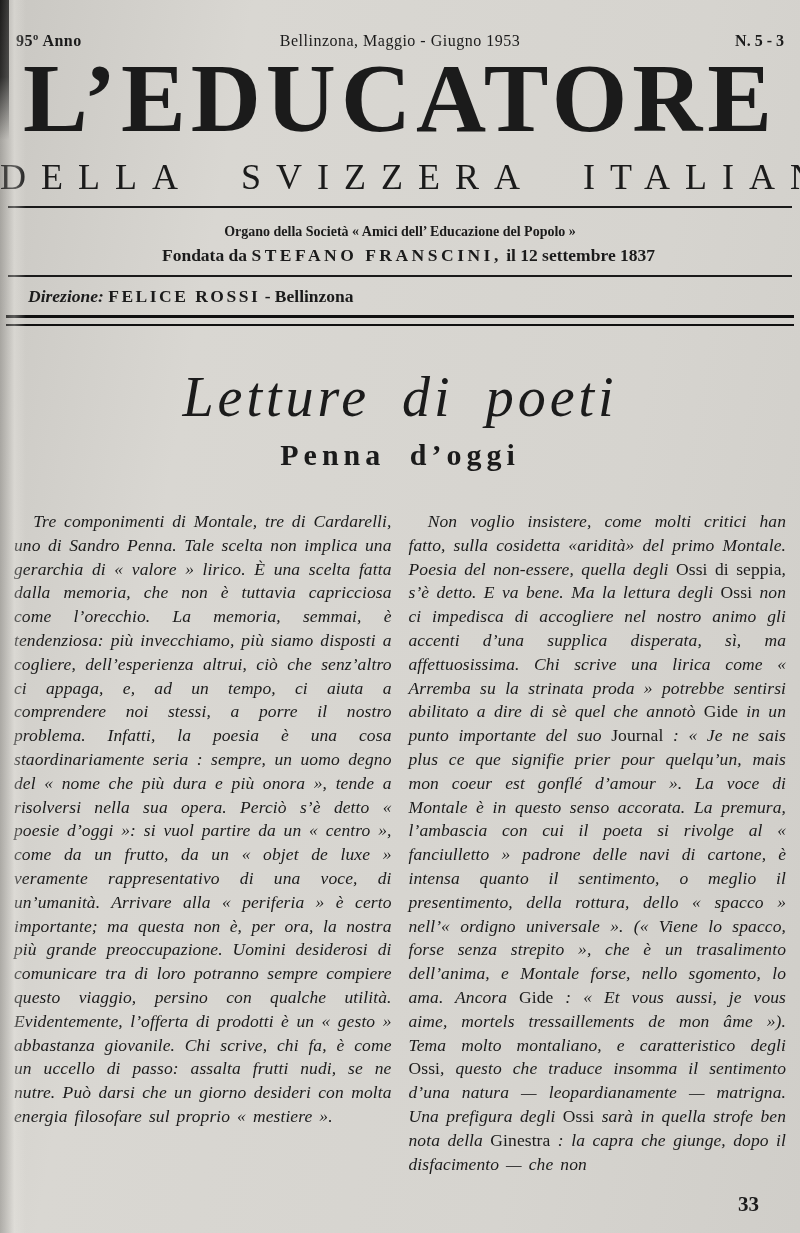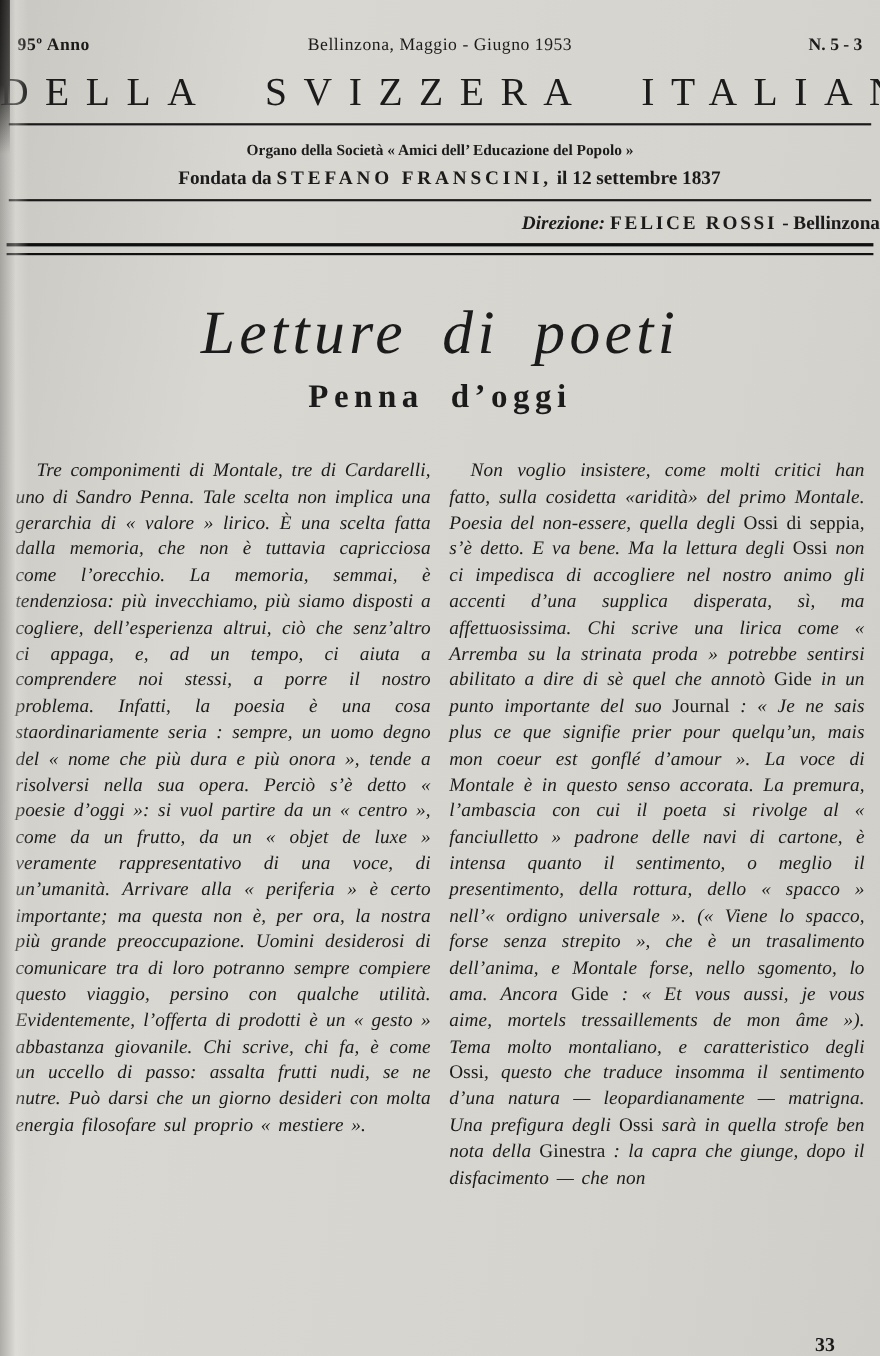--- a/index.html
+++ b/index.html
@@ -56,22 +56,22 @@
   .organ1 {
     margin-top: 13px; text-align: center;
     font-size: 14px; line-height: 22px; font-weight: bold;
   }
   .organ2 {
     margin-top: 2px; text-align: center;
     font-size: 17.5px; line-height: 20px; font-weight: bold; padding-left: 17px;
   }
   .organ2 .spread { letter-spacing: 3.5px; }
   .direzione {
-    margin-top: 9px; text-align: right;
-    font-size: 17.5px; line-height: 20px; font-weight: bold;
+    margin-top: 9px; text-align: left;
+    font-size: 17.5px; line-height: 20px; font-weight: bold; margin-left: 28px;
   }
   .direzione .lbl { font-style: italic; }
   .direzione .spread { letter-spacing: 2.5px; }
   .article-title {
     margin-top: 42px; text-align: center;
     font-style: italic; font-size: 56px; line-height: 58px;
     letter-spacing: 4px; word-spacing: 14px;
   }
   .article-subtitle {
     margin-top: 12px; text-align: center;
@@ -87,36 +87,37 @@
     font-style: italic;
     font-size: 17.5px;
     line-height: 23.8px;
     text-align: justify;
     text-indent: 1.1em;
     word-spacing: 2.5px;
     letter-spacing: 0.1px;
   }
   .col .roman { font-style: normal; }
   .page-number {
-    position: absolute; right: 41px; bottom: 0;
-    font-size: 18px; font-weight: bold; margin-left: 34px;
+    position: absolute; right: 41px; bottom: 16px;
+    font-size: 21px; font-weight: bold; margin-left: 34px;
   }
 </style>
 </head>
 <body>
 
 <div class="page" style="color: rgb(27, 27, 27);">
   <div class="scan-strip"></div>
 
   <div class="header-row">
     <span class="header-anno">95º Anno</span>
     <span class="header-place">Bellinzona, Maggio - Giugno 1953</span>
     <span class="header-issue">N. 5 - 3</span>
   </div>
 
+  <div class="masthead">L’EDUCATORE</div>
   <div class="masthead2">DELLA SVIZZERA ITALIANA</div>
 
   <hr class="rule">
 
   <div class="organ1">Organo della Società « Amici dell’ Educazione del Popolo »</div>
   <div class="organ2">
     <span>Fondata da</span>
     <span class="spread">STEFANO FRANSCINI,</span>
     <span>il 12 settembre 1837</span>
   </div>

